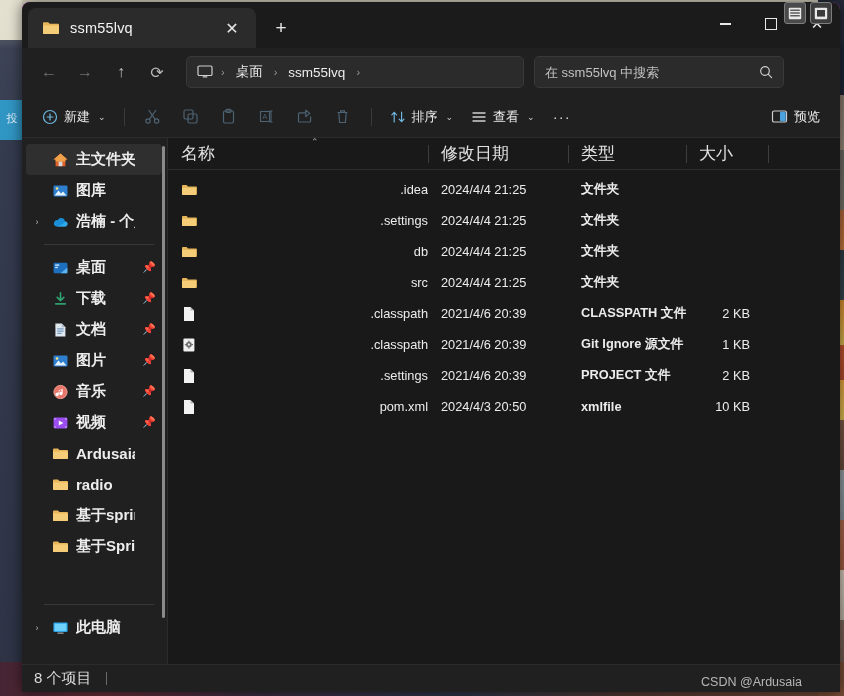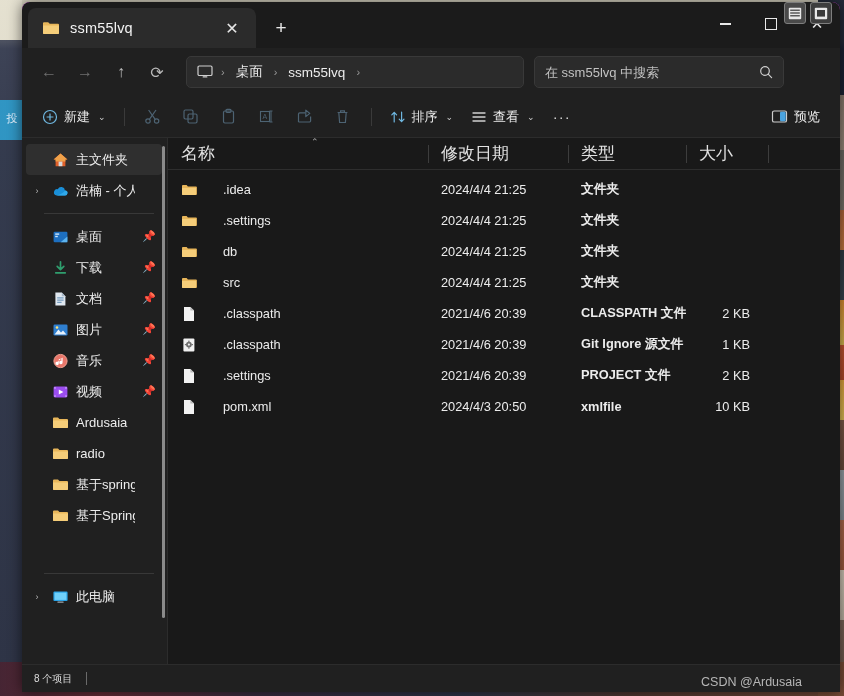--- a/index.html
+++ b/index.html
@@ -179,22 +179,23 @@
     margin: 0 6px 0 4px; padding: 0 6px 0 4px; border-radius: 4px;
     gap: 7px; position: relative;
   }
   .nav-item.selected { background: #2f2f2f; }
   .nav-item .expander {
     flex: 0 0 14px; color: #b9b9b9; font-size: 9px; text-align: center;
   }
   .nav-item .expander.empty { visibility: hidden; }
   .nav-item .ni-ico { flex: 0 0 18px; height: 18px; display: flex; align-items: center; justify-content: center; }
   .nav-item .ni-label {
-    flex: 1 1 auto; color: #ededed; font-size: 13px; white-space: nowrap;
+    flex: 1 1 auto; color: #ededed; font-size: 15px; white-space: nowrap;
     overflow: hidden;
+    font-weight: bold;
   }
   .nav-item .pin { flex: 0 0 14px; color: #9b9b9b; font-size: 11px; text-align: center; }
   .nav-item .pin.hidden { visibility: hidden; }
   .nav-sep { height: 1px; background: #383838; margin: 7px 14px 7px 22px; }
   .sb-scroll {
     position: absolute; right: 3px; top: 8px; width: 3px; height: 472px;
     background: #8a8a8a; border-radius: 2px;
   }
   .sb-divider {
     position: absolute; right: 0; top: 0; width: 1px; height: 100%;
@@ -227,34 +228,34 @@
     color: #a9a9a9; font-size: 9px;
   }
   .rows { flex: 1 1 auto; overflow: hidden; padding-top: 4px; }
   .row {
     height: 31px; display: flex; align-items: center;
     color: #ececec; font-size: 12.8px;
   }
   .row .c {
     display: flex; align-items: center; padding-left: 13px; white-space: nowrap; overflow: hidden;
   }
-  .row .c-name { width: 260px; gap: 26px; }
+  .row .c-name { width: 260px; gap: 26px; justify-content: space-between; }
   .row .c-date { width: 140px; }
   .row .c-type { width: 118px; font-weight: bold; }
   .row .c-size { width: 82px; justify-content: flex-end; padding-right: 18px; padding-left: 0; }
   .ricon { flex: 0 0 16px; height: 17px; display: flex; align-items: center; justify-content: center; }
 
   
   .statusbar {
     height: 28px; flex: 0 0 28px;
     background: #202020; border-top: 1px solid #2c2c2c;
     display: flex; align-items: center; padding: 0 12px;
     position: relative;
   }
-  .status-text { color: #dcdcdc; font-size: 10px; }
+  .status-text { color: #dcdcdc; font-size: 15px; }
   .status-sep { width: 1px; height: 13px; background: #6a6a6a; margin-left: 14px; }
   .viewmodes {
     position: absolute; right: 8px; top: 2px; display: flex; gap: 4px;
   }
   .vm {
     width: 22px; height: 22px; border-radius: 3px;
     background: #3d3d3d; border: 1px solid #7e7e7e;
     display: flex; align-items: center; justify-content: center;
   }
   .vm.active { background: #4a4a4a; }
@@ -457,20 +458,32 @@
           <svg width="17" height="16" viewBox="0 0 17 16">
             <path d="M8.5 1.6 1.6 7.4h2v6.8h9.8V7.4h2z" fill="#e0602a"></path>
             <path d="M8.5 1.6 1.6 7.4h2v2.1h9.8V7.4h2z" fill="#f0a24a"></path>
             <rect x="6.6" y="9.6" width="3.8" height="4.6" fill="#d8d8d8"></rect>
           </svg>
         </span>
         <span class="ni-label">主文件夹</span>
         <span class="pin hidden">📌</span>
       </div>
 
+      <div class="nav-item">
+        <span class="expander empty">›</span>
+        <span class="ni-ico">
+          <svg width="17" height="16" viewBox="0 0 17 16">
+            <rect x="1.5" y="2.5" width="14" height="11" rx="1.2" fill="#2f7fd0"></rect>
+            <path d="M2.6 12.4 6.4 7.6l2.6 3 2-2.2 3.4 4z" fill="#e8f2fb"></path>
+            <circle cx="5" cy="5.5" r="1.3" fill="#ffe27a"></circle>
+          </svg>
+        </span>
+        <span class="ni-label">图库</span>
+        <span class="pin hidden">📌</span>
+      </div>
 
       <div class="nav-item">
         <span class="expander">›</span>
         <span class="ni-ico">
           <svg width="17" height="16" viewBox="0 0 17 16">
             <path d="M4.6 12.6h8.2a2.6 2.6 0 0 0 .2-5.2 3.8 3.8 0 0 0-7.2-1.2A2.9 2.9 0 0 0 4.6 12.6z" fill="#1a8fd8"></path>
             <path d="M4.6 12.6h8.2a2.6 2.6 0 0 0 .2-5.2c-1 2.4-4 3.4-8.4 5.2z" fill="#2fa8ea"></path>
           </svg>
         </span>
         <span class="ni-label">浩楠 - 个人</span>

